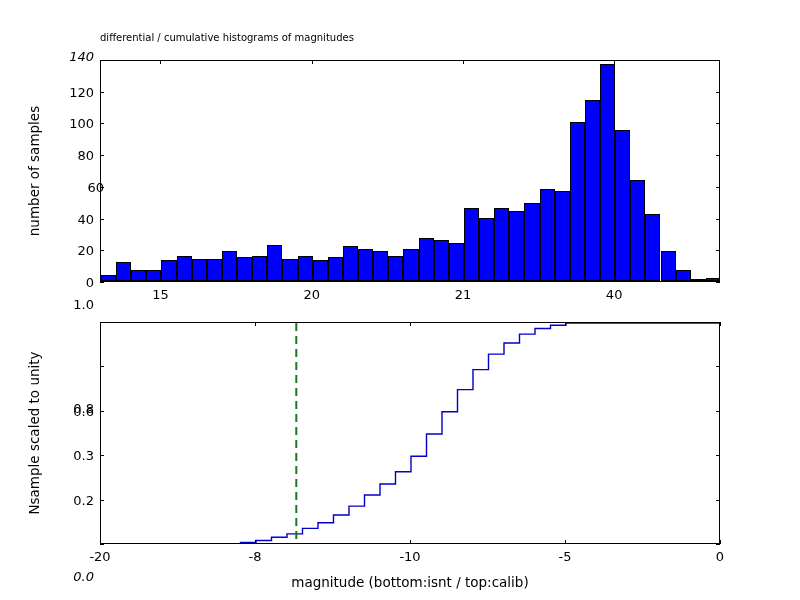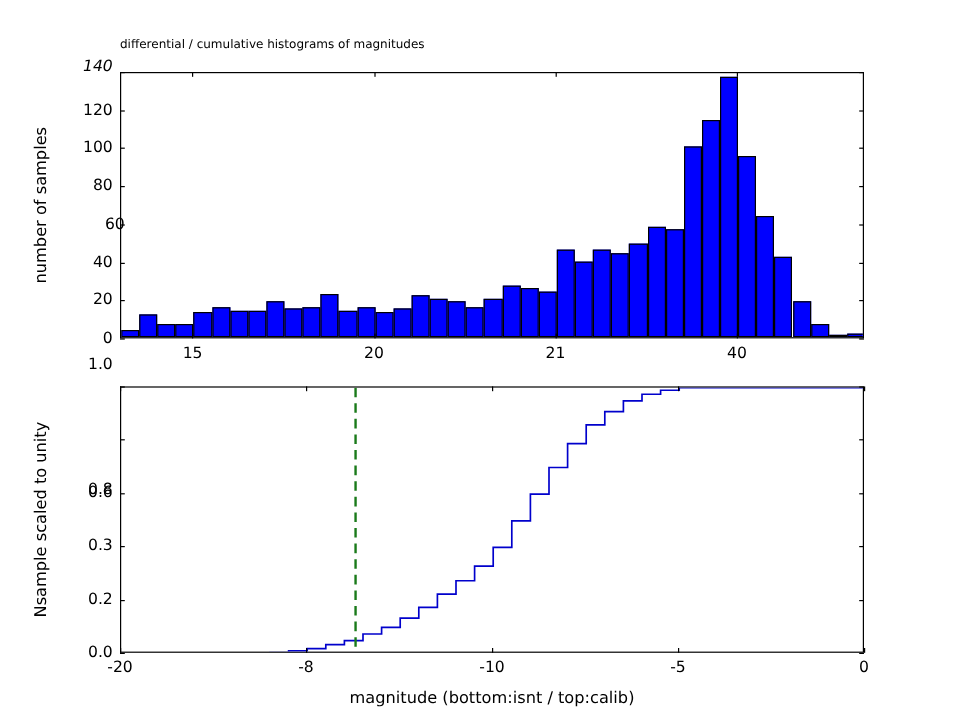--- a/index.html
+++ b/index.html
@@ -238,21 +238,21 @@
       <div class="tick-mark tick-x" style="left: 410px; top: 322px;"></div>
       <div class="tick-label tick-label-x" style="left: 410px; top: 549px;">-10</div>
       <div class="tick-mark tick-x" style="left: 565px; top: 540px;"></div>
       <div class="tick-mark tick-x" style="left: 565px; top: 322px;"></div>
       <div class="tick-label tick-label-x" style="left: 565px; top: 549px;">-5</div>
       <div class="tick-mark tick-x" style="left: 720px; top: 540px;"></div>
       <div class="tick-mark tick-x" style="left: 720px; top: 322px;"></div>
       <div class="tick-label tick-label-x" style="left: 720px; top: 549px;">0</div>
       <div class="tick-mark tick-y" style="left: 100px; top: 544px;"></div>
       <div class="tick-mark tick-y" style="left: 716px; top: 544px;"></div>
-      <div class="tick-label tick-label-y" style="left: 54px; width: 40px; top: 544px;">0.0</div>
+      <div class="tick-label tick-label-y" style="left: 54px; width: 40px; top: 576px; font-style: italic;">0.0</div>
       <div class="tick-mark tick-y" style="left: 100px; top: 499.6px;"></div>
       <div class="tick-mark tick-y" style="left: 716px; top: 499.6px;"></div>
       <div class="tick-label tick-label-y" style="left: 54px; width: 40px; top: 499.6px;">0.2</div>
       <div class="tick-mark tick-y" style="left: 100px; top: 455.2px;"></div>
       <div class="tick-mark tick-y" style="left: 716px; top: 455.2px;"></div>
       <div class="tick-label tick-label-y" style="left: 54px; width: 40px; top: 455.2px;">0.3</div>
       <div class="tick-mark tick-y" style="left: 100px; top: 410.8px;"></div>
       <div class="tick-mark tick-y" style="left: 716px; top: 410.8px;"></div>
       <div class="tick-label tick-label-y" style="left: 54px; width: 40px; top: 410.8px;">0.6</div>
       <div class="tick-mark tick-y" style="left: 100px; top: 366.4px;"></div>

